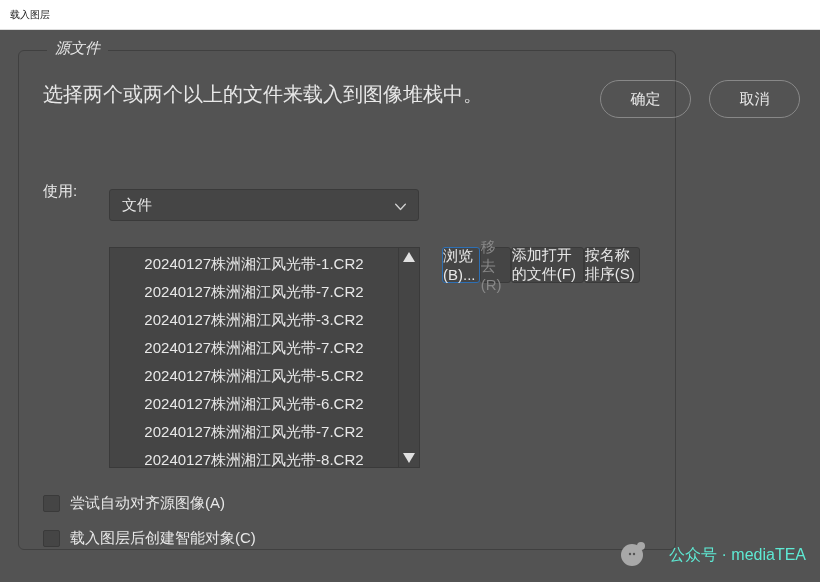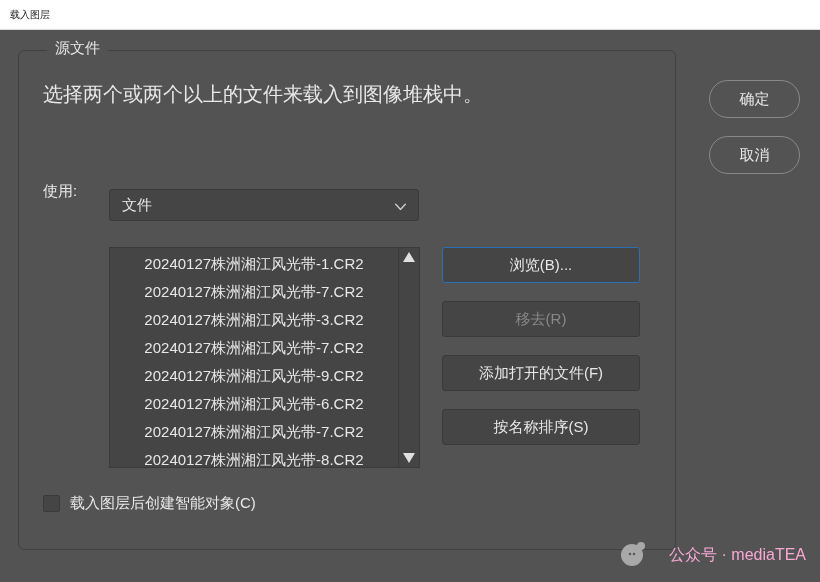--- a/index.html
+++ b/index.html
@@ -35,20 +35,21 @@
       width: 658px;
       height: 500px;
     }
     .legend {
       position: absolute;
       top: -12px;
       left: 28px;
       background: #535353;
       padding: 0 8px;
       color: #e8e8e8;
+      font-style: italic;
     }
     .instruction {
       color: #e8e8e8;
       margin-bottom: 54px;
       font-size: 20px;
     }
     .row-use {
       display: flex;
       align-items: center;
       margin-bottom: 26px;
@@ -114,22 +115,21 @@
       padding: 4px 0;
     }
     .scroll-arrow {
       cursor: pointer;
       display: flex;
       align-items: center;
       justify-content: center;
     }
     .file-actions {
       display: flex;
-      flex-direction: column;
-      gap: 18px;
+      flex-direction: row;
       width: 198px;
     }
     .btn {
       background: #454545;
       border: 1px solid #3a3a3a;
       border-radius: 3px;
       height: 36px;
       display: flex;
       align-items: center;
       justify-content: center;
@@ -159,21 +159,21 @@
       height: 17px;
       background: #454545;
       border: 1px solid #3a3a3a;
       border-radius: 2px;
     }
     .side-buttons {
       position: absolute;
       right: 20px;
       top: 50px;
       display: flex;
-      flex-direction: column;
+      flex-direction: row;
       gap: 18px;
     }
     .pill-btn {
       width: 91px;
       height: 38px;
       border: 1px solid #888;
       border-radius: 19px;
       display: flex;
       align-items: center;
       justify-content: center;
@@ -181,21 +181,21 @@
       cursor: pointer;
       font-size: 15px;
     }
     .watermark {
       position: absolute;
       right: 14px;
       bottom: 16px;
       display: flex;
       align-items: center;
       gap: 26px;
-      color: #f9a8d4;
+      color: #5eead4;
       font-size: 16px;
     }
     .wm-icon {
       width: 22px;
       height: 22px;
       border-radius: 50%;
       background: #a8a8a8;
       display: flex;
       align-items: center;
       justify-content: center;
@@ -237,21 +237,21 @@
       </div>
     </div>
 
     <div class="mid-row">
       <div class="listbox-wrap">
         <div class="listbox">
           <div class="listbox-item">20240127株洲湘江风光带-1.CR2</div>
           <div class="listbox-item">20240127株洲湘江风光带-7.CR2</div>
           <div class="listbox-item">20240127株洲湘江风光带-3.CR2</div>
           <div class="listbox-item">20240127株洲湘江风光带-7.CR2</div>
-          <div class="listbox-item">20240127株洲湘江风光带-9.CR2</div>
+          <div class="listbox-item">20240127株洲湘江风光带-5.CR2</div>
           <div class="listbox-item">20240127株洲湘江风光带-6.CR2</div>
           <div class="listbox-item">20240127株洲湘江风光带-7.CR2</div>
           <div class="listbox-item">20240127株洲湘江风光带-8.CR2</div>
         </div>
         <div class="scrollbar">
           <div class="scroll-arrow">
             <svg width="12" height="10" viewBox="0 0 12 10">
                 <path d="M6 0 L12 10 L0 10 Z" fill="#e0e0e0"></path>
               </svg>
           </div>
@@ -275,20 +275,24 @@
         </div>
         <div class="btn">
           <span>按名称排序(S)</span>
         </div>
       </div>
     </div>
 
     <div class="checkboxes">
       <div class="checkbox-row">
         <div class="checkbox"></div>
+        <span>尝试自动对齐源图像(A)</span>
+      </div>
+      <div class="checkbox-row">
+        <div class="checkbox"></div>
         <span>载入图层后创建智能对象(C)</span>
       </div>
     </div>
   </div>
 
   <div class="side-buttons">
     <div class="pill-btn">
       <span>确定</span>
     </div>
     <div class="pill-btn">

